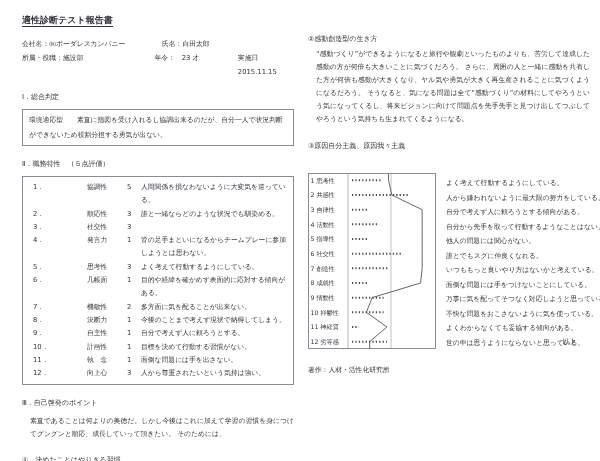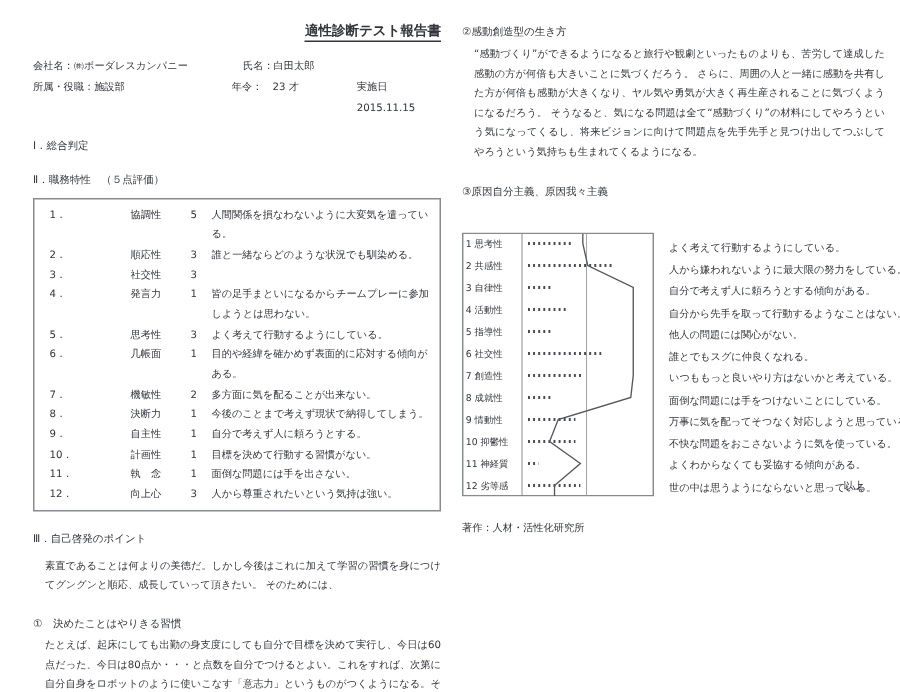--- a/index.html
+++ b/index.html
@@ -3,22 +3,22 @@
 <meta charset="utf-8">
 <style>
   html,body{margin:0;padding:0;}
   body{
     width:600px;height:461px;background:#ffffff;position:relative;
     font-family:"DejaVu Sans","Liberation Sans",sans-serif;
     color:#33343c;-webkit-font-smoothing:antialiased;overflow:hidden;
   }
   .col{position:absolute;top:12px;}
   .left-col{left:22px;width:272px;}
-  .right-col{left:308px;width:282px;top:10px;}
-  .doc-title{font-size:9px;font-weight:bold;text-align:right;margin:2px 0 10px 0;}
+  .right-col{left:308px;width:282px;top:28px;}
+  .doc-title{font-size:9px;font-weight:bold;text-align:left;margin:2px 0 10px 0;}
   .doc-title span{border-bottom:1px solid #33343c;padding-bottom:1px;}
   .hline{font-size:6.8px;line-height:14px;display:flex;}
   .hline .w1{width:140px;}
   .hline .w2{width:88px;}
   .hline .right{margin-left:auto;}
   h2{font-size:7px;font-weight:normal;margin:13px 0 7px 0;}
   .box{border:1px solid #8a8a92;padding:3px 6px;font-size:6.8px;line-height:14.5px;}
   .box .type-label{margin-right:14px;}
   .traits{border:1px solid #8a8a92;padding:4px 6px 4px 10px;font-size:6.8px;}
   .trow{display:flex;line-height:13.3px;}
@@ -47,20 +47,23 @@
     <span class="w1">会社名：㈱ボーダレスカンパニー</span>
     <span>氏名：白田太郎</span>
   </div>
   <div class="hline">
     <span class="w1">所属・役職：施設部</span>
     <span class="w2">年令：　23 才</span>
     <span class="right">実施日2015.11.15</span>
   </div>
 
   <h2>Ⅰ．総合判定</h2>
+  <div class="box">
+    <span class="type-label">環境適応型</span><span>素直に指図を受け入れるし協調出来るのだが、自分一人で状況判断ができないため役割分担する勇気が出ない。</span>
+  </div>
 
   <h2>Ⅱ．職務特性　（５点評価）</h2>
   <div class="traits">
 
       <div class="trow">
         <span class="no">1．</span>
         <span class="trait">協調性</span>
         <span class="score">5</span>
         <span class="desc">人間関係を損なわないように大変気を遣っている。</span>
       </div>

